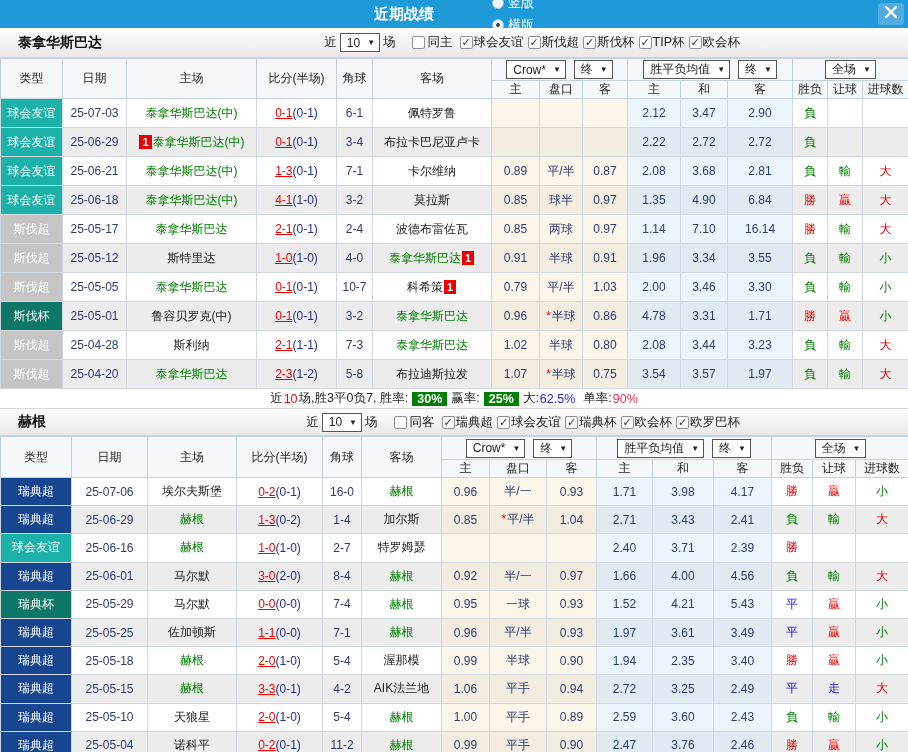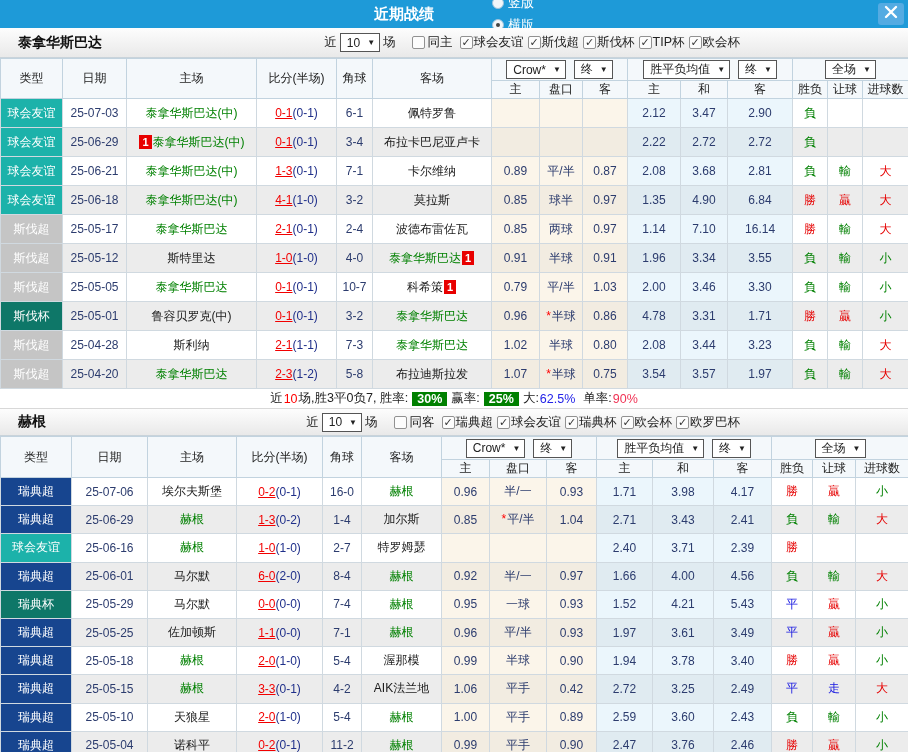--- a/index.html
+++ b/index.html
@@ -506,21 +506,21 @@
           <td class="c-avg num">3.71</td>
           <td class="c-avg num">2.39</td>
           <td class="c-red">勝</td>
           <td></td>
           <td></td>
         </tr>
         <tr>
           <td class="td-type ts-navy">瑞典超</td>
           <td class="num">25-06-01</td>
           <td><span class="nm-plain">马尔默</span></td>
-          <td><span class="sc">6-0</span><span class="half">(2-0)</span></td>
+          <td><span class="sc">3-0</span><span class="half">(2-0)</span></td>
           <td class="num">8-4</td>
           <td><span class="nm-focus">赫根</span></td>
           <td class="c-crow num">0.92</td>
           <td class="c-crow"><span class="num">半/一</span></td>
           <td class="c-crow num">0.97</td>
           <td class="c-avg num">1.66</td>
           <td class="c-avg num">4.00</td>
           <td class="c-avg num">4.56</td>
           <td class="c-green">負</td>
           <td class="c-green">輸</td>
@@ -564,36 +564,36 @@
           <td class="td-type ts-navy">瑞典超</td>
           <td class="num">25-05-18</td>
           <td><span class="nm-focus">赫根</span></td>
           <td><span class="sc">2-0</span><span class="half">(1-0)</span></td>
           <td class="num">5-4</td>
           <td><span class="nm-plain">渥那模</span></td>
           <td class="c-crow num">0.99</td>
           <td class="c-crow"><span class="num">半球</span></td>
           <td class="c-crow num">0.90</td>
           <td class="c-avg num">1.94</td>
-          <td class="c-avg num">3.78</td>
+          <td class="c-avg num">2.35</td>
           <td class="c-avg num">3.40</td>
           <td class="c-red">勝</td>
           <td class="c-red">贏</td>
           <td class="c-green">小</td>
         </tr>
         <tr>
           <td class="td-type ts-navy">瑞典超</td>
           <td class="num">25-05-15</td>
           <td><span class="nm-focus">赫根</span></td>
           <td><span class="sc">3-3</span><span class="half">(0-1)</span></td>
           <td class="num">4-2</td>
           <td><span class="nm-plain">AIK法兰地</span></td>
           <td class="c-crow num">1.06</td>
           <td class="c-crow"><span class="num">平手</span></td>
-          <td class="c-crow num">0.42</td>
+          <td class="c-crow num">0.94</td>
           <td class="c-avg num">2.72</td>
           <td class="c-avg num">3.25</td>
           <td class="c-avg num">2.49</td>
           <td class="c-blue">平</td>
           <td class="c-blue">走</td>
           <td class="c-red">大</td>
         </tr>
         <tr>
           <td class="td-type ts-navy">瑞典超</td>
           <td class="num">25-05-10</td>

